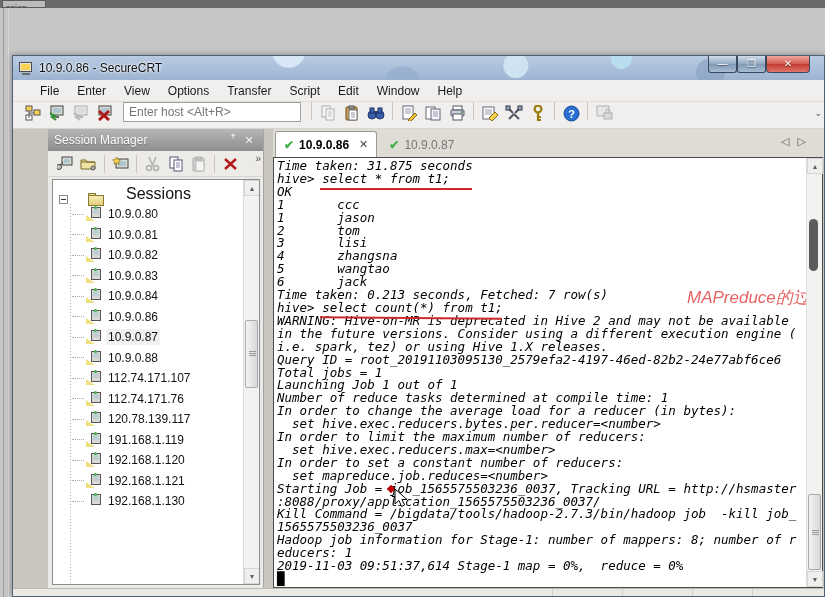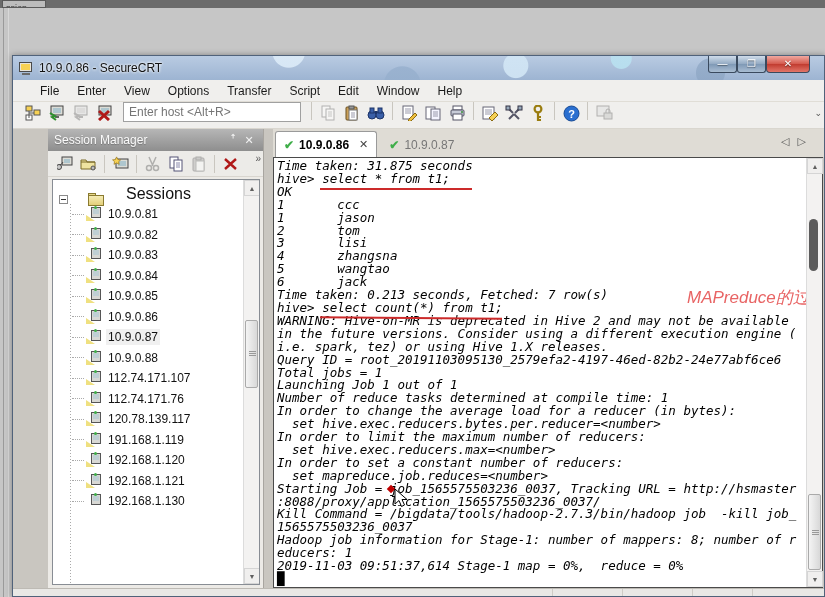--- a/index.html
+++ b/index.html
@@ -380,20 +380,30 @@
       <div class="sm-treewrap">
         <div class="tree">
           <div class="tree-vline"></div>
           <div class="tree-root">
             <span class="expander"></span>
             <span class="folder"></span>
             <span class="tree-label">Sessions</span>
           </div>
           <div>
 
+              <div class="tree-item">
+                <span class="tree-stub"></span>
+                <span class="host-icon">
+                  <span class="kb"></span>
+                  <span class="m1"></span>
+                  <span class="m2"></span>
+                  <span class="dot"></span>
+                </span>
+                <span class="tree-label">10.9.0.80</span>
+              </div>
 
               <div class="tree-item">
                 <span class="tree-stub"></span>
                 <span class="host-icon">
                   <span class="kb"></span>
                   <span class="m1"></span>
                   <span class="m2"></span>
                   <span class="dot"></span>
                 </span>
                 <span class="tree-label">10.9.0.81</span>
@@ -425,30 +435,20 @@
                 <span class="tree-stub"></span>
                 <span class="host-icon">
                   <span class="kb"></span>
                   <span class="m1"></span>
                   <span class="m2"></span>
                   <span class="dot"></span>
                 </span>
                 <span class="tree-label">10.9.0.84</span>
               </div>
 
-              <div class="tree-item">
-                <span class="tree-stub"></span>
-                <span class="host-icon">
-                  <span class="kb"></span>
-                  <span class="m1"></span>
-                  <span class="m2"></span>
-                  <span class="dot"></span>
-                </span>
-                <span class="tree-label">10.9.0.85</span>
-              </div>
 
               <div class="tree-item">
                 <span class="tree-stub"></span>
                 <span class="host-icon">
                   <span class="kb"></span>
                   <span class="m1"></span>
                   <span class="m2"></span>
                   <span class="dot"></span>
                 </span>
                 <span class="tree-label">10.9.0.86</span>

